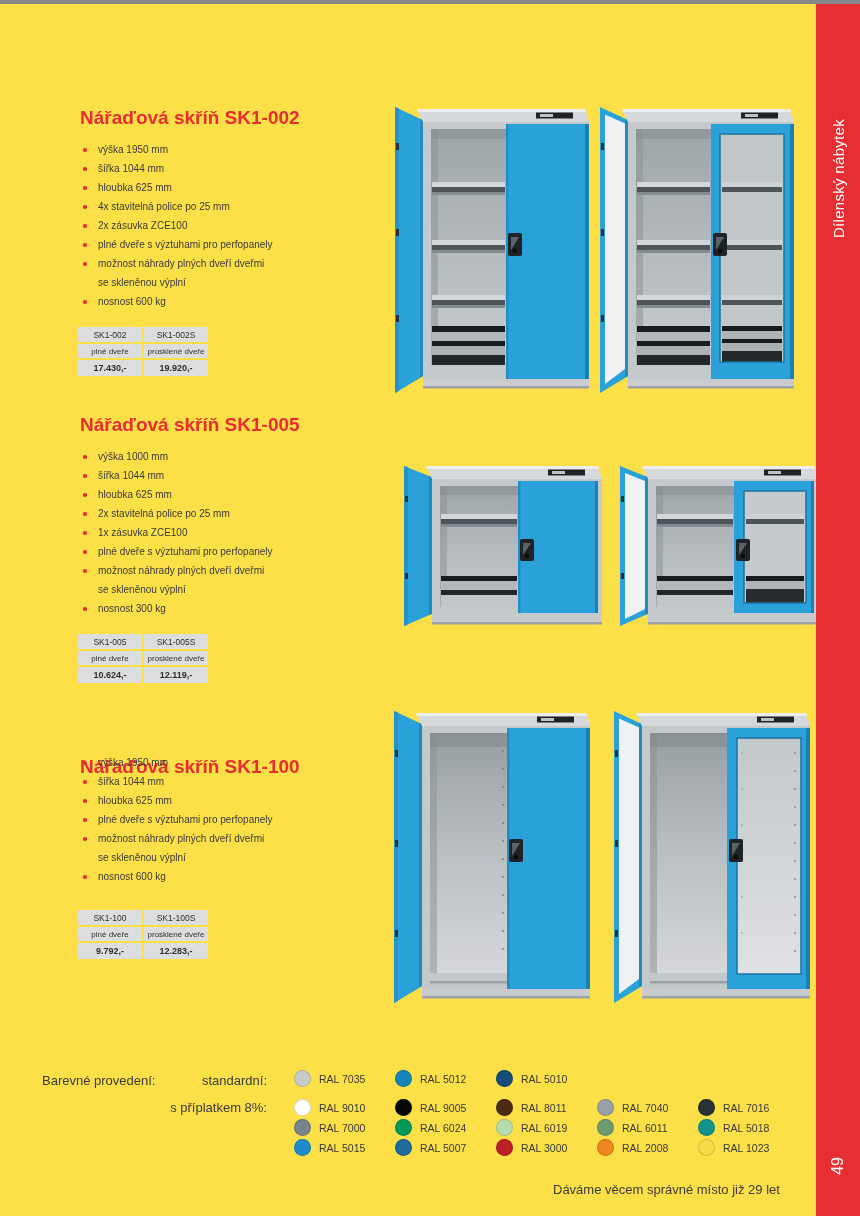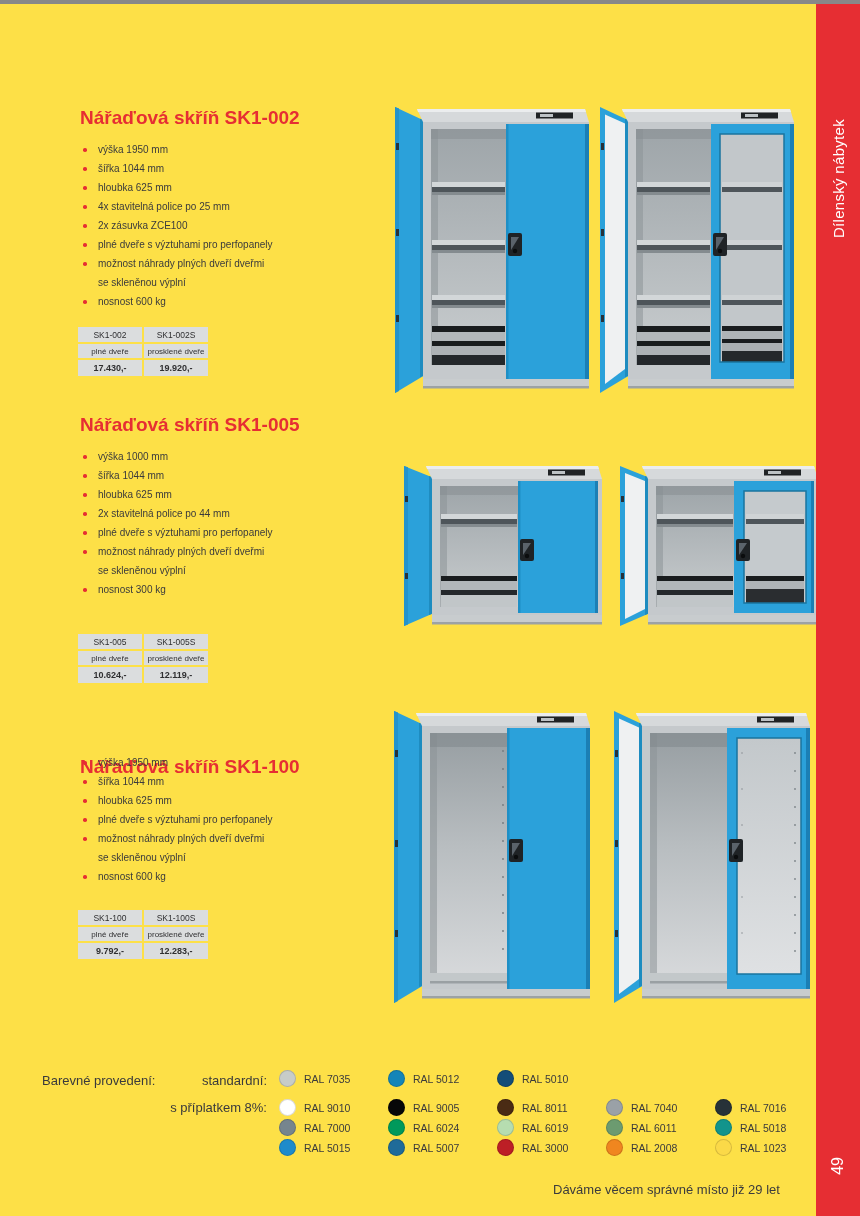--- a/index.html
+++ b/index.html
@@ -34,21 +34,21 @@
   .pt-model { font-size:8.5px; }
   .pt-type  { font-size:8px; }
   .pt-price { font-size:9px; font-weight:bold; }
 
   
   .product-img { position:absolute; }
 
   
   .lbl { position:absolute; font-size:13px; color:#3a3a3c; white-space:nowrap; }
   .lbl-right { text-align:right; }
-  .swatch-row { position:absolute; left:279px; display:flex;gap:8px; }
+  .swatch-row { position:absolute; left:294px; display:flex; }
   .swatch-item { flex:0 0 101px; display:flex; align-items:center; gap:8px; height:17px; }
   .swatch-dot { width:17px; height:17px; border-radius:50%; flex:0 0 17px;
     box-shadow: inset 0 0 0 1px rgba(0,0,0,0.15); }
   .swatch-label { font-size:10.5px; color:#3a3a3c; white-space:nowrap; }
 
   .footer-slogan { position:absolute; left:553px; top:1178px; font-size:13px; color:#3b3b3d; white-space:nowrap; }
 </style>
 </head>
 <body>
 
@@ -73,21 +73,22 @@
     <span class="pt-type">prosklené dveře</span>
     <span class="pt-price">17.430,-</span>
     <span class="pt-price">19.920,-</span>
   </div>
 
   <h2 class="sec-title" style="top:410px">Nářaďová skříň SK1-005</h2>
   <ul class="bullets" style="top:443px">
     <li>výška 1000 mm</li>
     <li>šířka 1044 mm</li>
     <li>hloubka 625 mm</li>
-    <li>2x stavitelná police po 44 mm</li>
+    <li>2x stavitelná police po 25 mm</li>
+    <li>1x zásuvka ZCE100</li>
     <li>plné dveře s výztuhami pro perfopanely</li>
     <li>možnost náhrady plných dveří dveřmi
 se skleněnou výplní</li>
     <li>nosnost 300 kg</li>
   </ul>
   <div class="ptable" style="left:78px; top:630px">
     <span class="pt-model">SK1-005</span>
     <span class="pt-model">SK1-005S</span>
     <span class="pt-type">plné dveře</span>
     <span class="pt-type">prosklené dveře</span>

